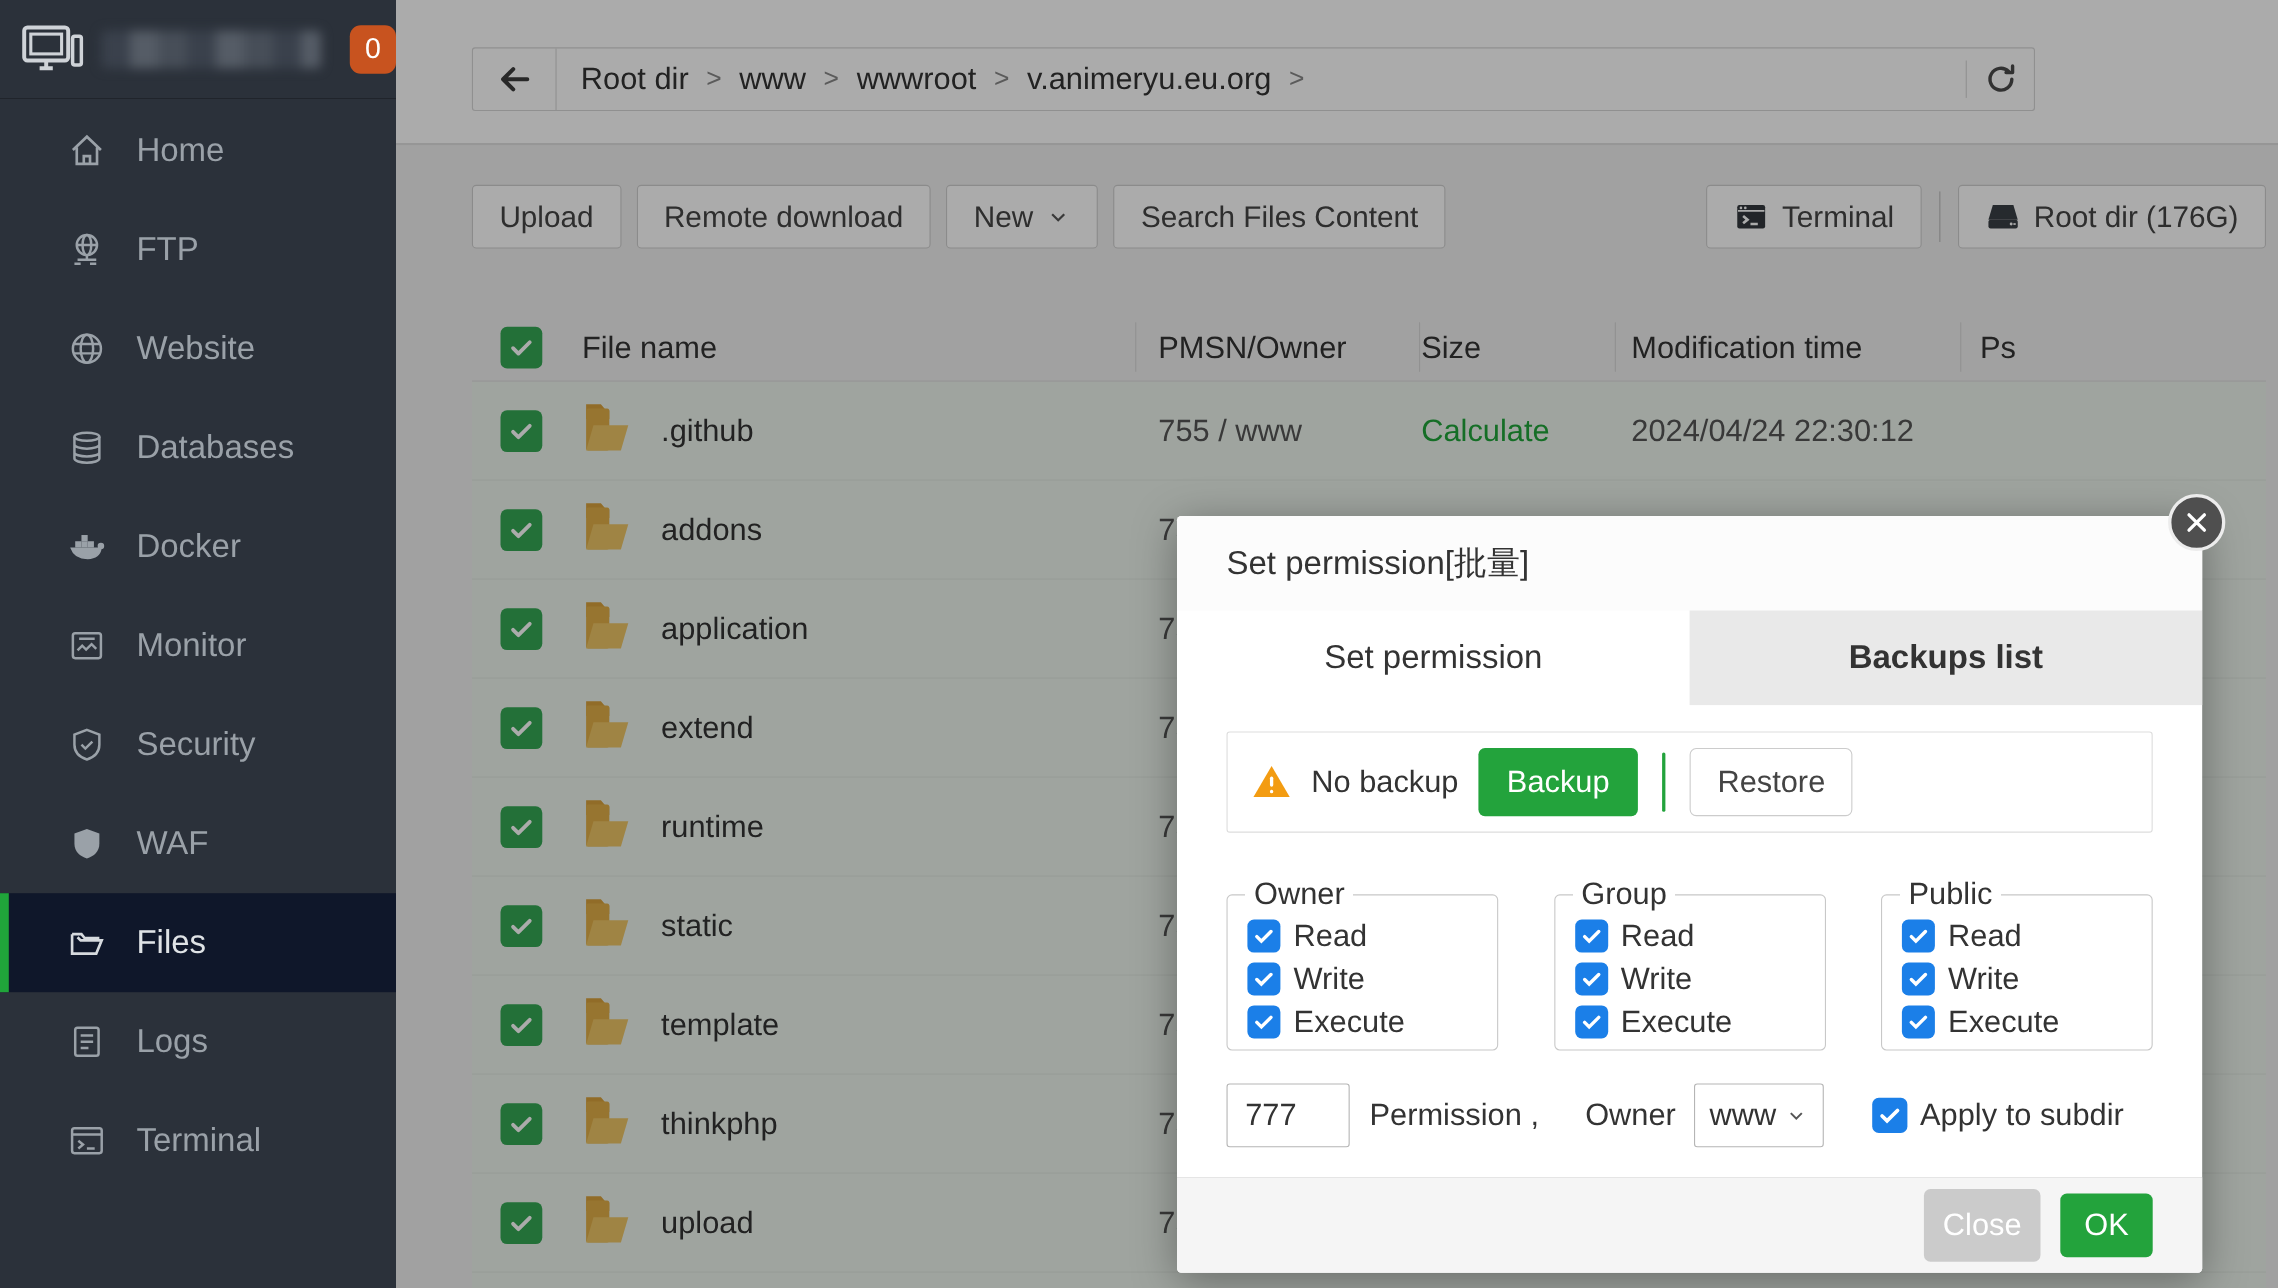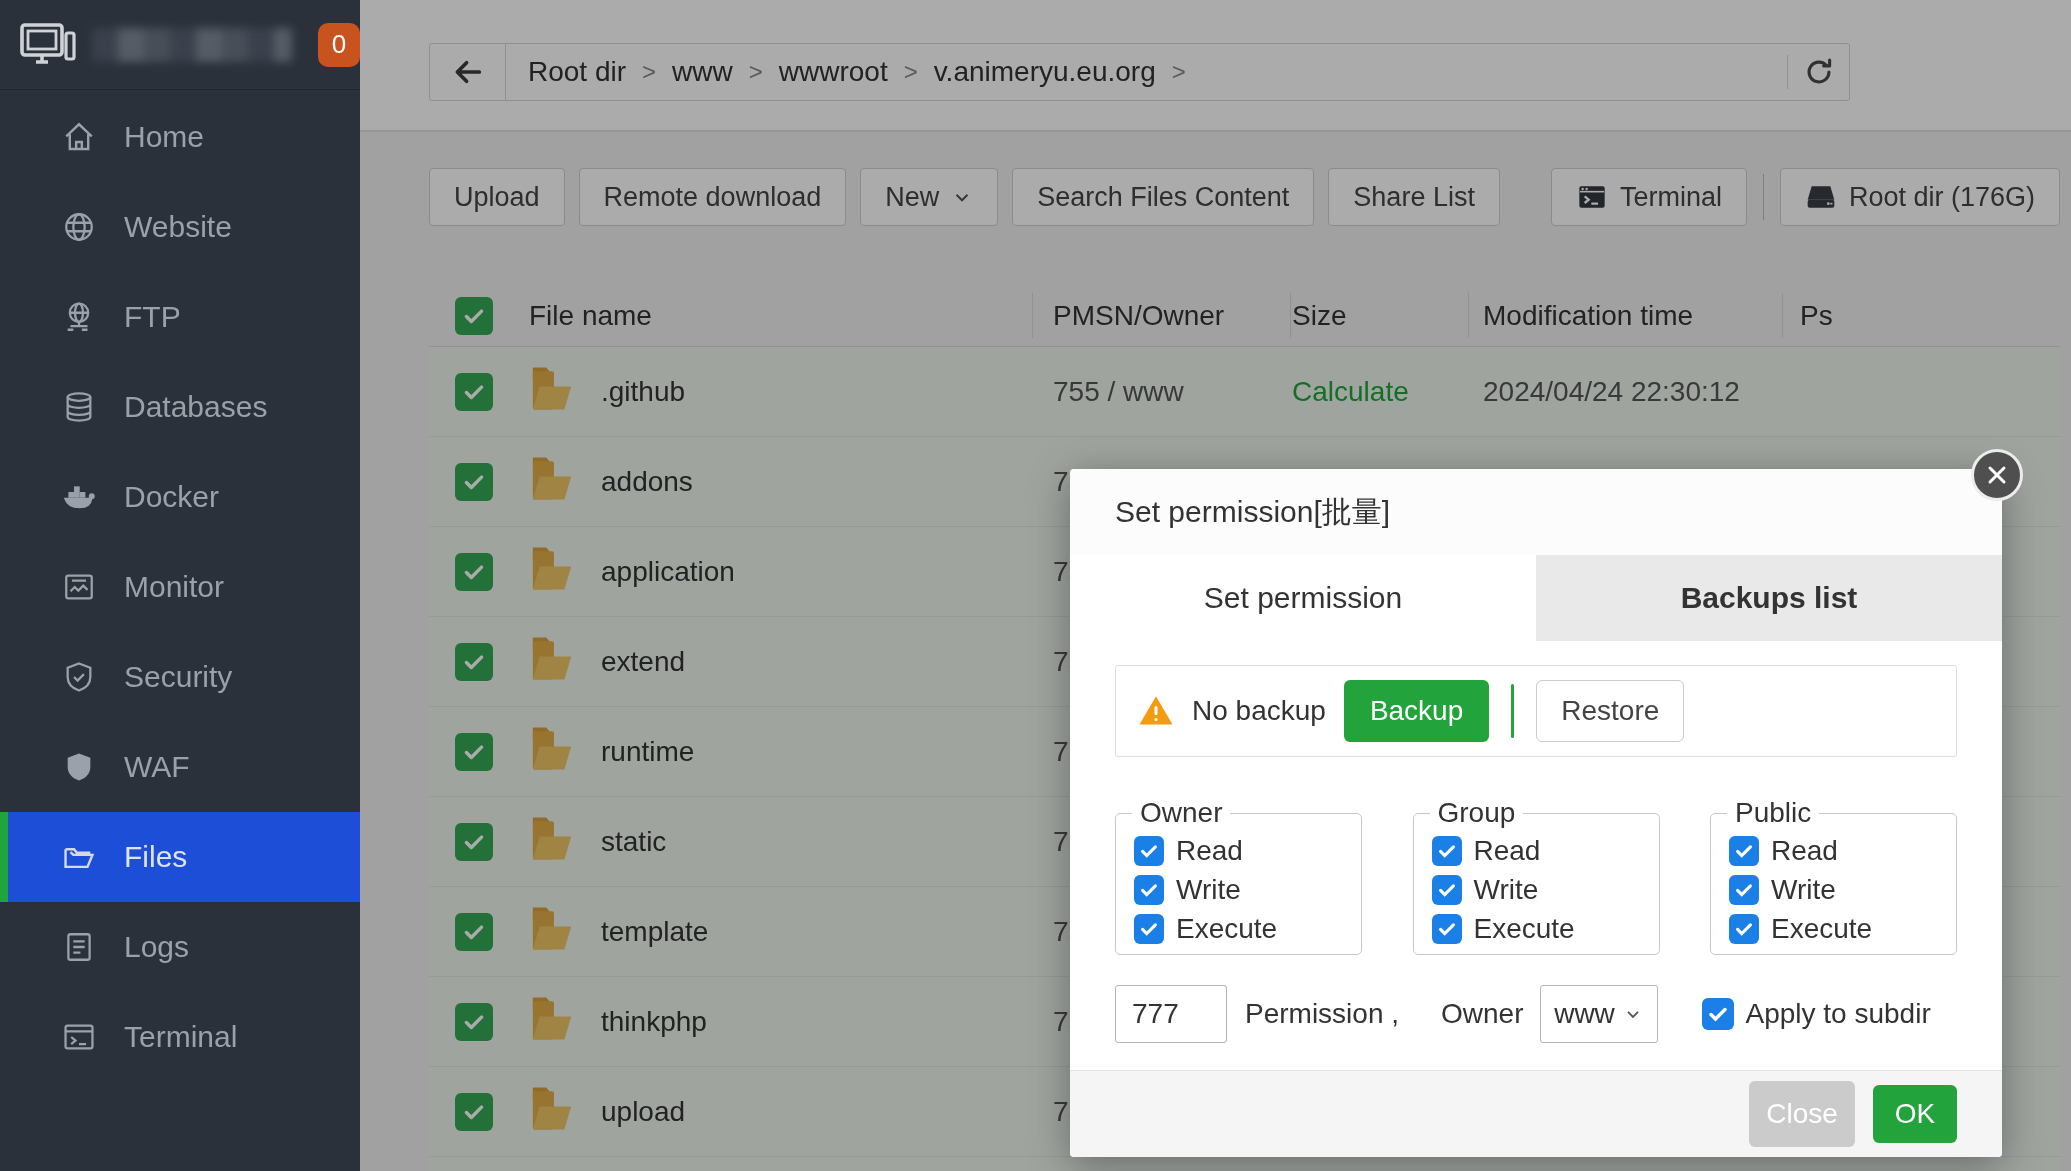--- a/index.html
+++ b/index.html
@@ -12,21 +12,21 @@
   .logo-row svg { flex:0 0 auto; }
   .logo-blur { width:200px; height:34px; margin-left:16px; border-radius:4px;
     background:repeating-linear-gradient(90deg,#3a414c 0 26px,#555c66 26px 52px,#474e58 52px 78px);
     filter:blur(5px); }
   .badge { margin-left:26px; min-width:42px; height:44px; padding:0 10px; background:#c8531f; color:#fff;
     border-radius:10px; font-size:26px; display:flex; align-items:center; justify-content:center; }
   .side-nav { position:absolute; top:92px; left:0; right:0; }
   .side-item { height:90px; display:flex; align-items:center; padding-left:52px; cursor:pointer;
     color:#9aa1a8; font-size:30px; border-left:8px solid transparent; }
   .side-item .icn { width:38px; height:38px; margin-right:26px; display:flex; align-items:center; justify-content:center; }
-  .side-item.active { background:#1d4ed8; border-left-color:#20a53a; color:#dfe3e6; }
+  .side-item.active { background:#0f172a; border-left-color:#20a53a; color:#dfe3e6; }
   .side-item.active svg * { stroke:#d6dade; }
   .icn svg * { stroke:#9aa1a8; }
   .icn svg .fill { fill:#9aa1a8; stroke:none; }
 
   
   .content { position:absolute; left:360px; top:0; right:0; bottom:0; background:#f1f1f1; }
   .topband { position:absolute; left:0; top:0; right:0; height:132px; background:#fff; border-bottom:2px solid #e0e0e0; }
 
   .crumb-bar { position:absolute; left:69px; top:43px; width:1421px; height:58px; background:#fff;
     border:1px solid #d7d7d7; border-radius:3px; display:flex; align-items:stretch; }
@@ -114,36 +114,36 @@
       <span class="icn">
           <svg width="34" height="34" viewBox="0 0 24 24" fill="none" stroke-width="1.7">
             <path d="M3 11.5 12 3l9 8.5M5.5 10v10.5h13V10M10 20.5v-5h4v5"></path>
           </svg>
         </span>
       <span>Home</span>
     </div>
     <div class="side-item">
       <span class="icn">
           <svg width="34" height="34" viewBox="0 0 24 24" fill="none" stroke-width="1.6">
+            <circle cx="12" cy="9" r="6.5"></circle>
+            <ellipse cx="12" cy="9" rx="2.8" ry="6.5"></ellipse>
+            <path d="M5.5 9h13M12 15.5v3M6 18.5h12M4 21h4M14 21h4"></path>
+          </svg>
+        </span>
+      <span>FTP</span>
+    </div>
+    <div class="side-item">
+      <span class="icn">
+          <svg width="34" height="34" viewBox="0 0 24 24" fill="none" stroke-width="1.6">
             <circle cx="12" cy="12" r="9"></circle>
             <ellipse cx="12" cy="12" rx="4" ry="9"></ellipse>
             <path d="M3.5 9h17M3.5 15h17"></path>
           </svg>
         </span>
       <span>Website</span>
-    </div>
-    <div class="side-item">
-      <span class="icn">
-          <svg width="34" height="34" viewBox="0 0 24 24" fill="none" stroke-width="1.6">
-            <circle cx="12" cy="9" r="6.5"></circle>
-            <ellipse cx="12" cy="9" rx="2.8" ry="6.5"></ellipse>
-            <path d="M5.5 9h13M12 15.5v3M6 18.5h12M4 21h4M14 21h4"></path>
-          </svg>
-        </span>
-      <span>FTP</span>
     </div>
     <div class="side-item">
       <span class="icn">
           <svg width="34" height="34" viewBox="0 0 24 24" fill="none" stroke-width="1.6">
             <ellipse cx="12" cy="5" rx="8" ry="2.6"></ellipse>
             <path d="M4 5v14c0 1.4 3.6 2.6 8 2.6s8-1.2 8-2.6V5M4 10c0 1.4 3.6 2.6 8 2.6s8-1.2 8-2.6M4 15c0 1.4 3.6 2.6 8 2.6s8-1.2 8-2.6"></path>
           </svg>
         </span>
       <span>Databases</span>
     </div>
@@ -253,23 +253,20 @@
       </div>
     <div class="tbtn">
         <span>New</span>
       <svg width="22" height="22" viewBox="0 0 24 24">
           <path d="M6 9.5l6 6 6-6" fill="none" stroke="#555" stroke-width="2.2"></path>
         </svg>
       </div>
     <div class="tbtn">
         <span>Search Files Content</span>
       </div>
-    <div class="tbtn">
-        <span>Share List</span>
-      </div>
     <div class="tb-right">
       <div class="tbtn" style="margin-right:0">
         <svg width="32" height="32" viewBox="0 0 24 24">
             <rect x="2.5" y="4" width="19" height="16" rx="1.5" fill="#33383e"></rect>
             <path d="M3 8h18" stroke="#fff" stroke-width="1.2"></path>
             <circle cx="5" cy="6" r=".9" fill="#fff"></circle>
             <circle cx="8" cy="6" r=".9" fill="#fff"></circle>
             <path d="M6.5 11.5l3 2.5-3 2.5M11.5 17h5" fill="none" stroke="#fff" stroke-width="1.8"></path>
           </svg>
         <span>Terminal</span>

